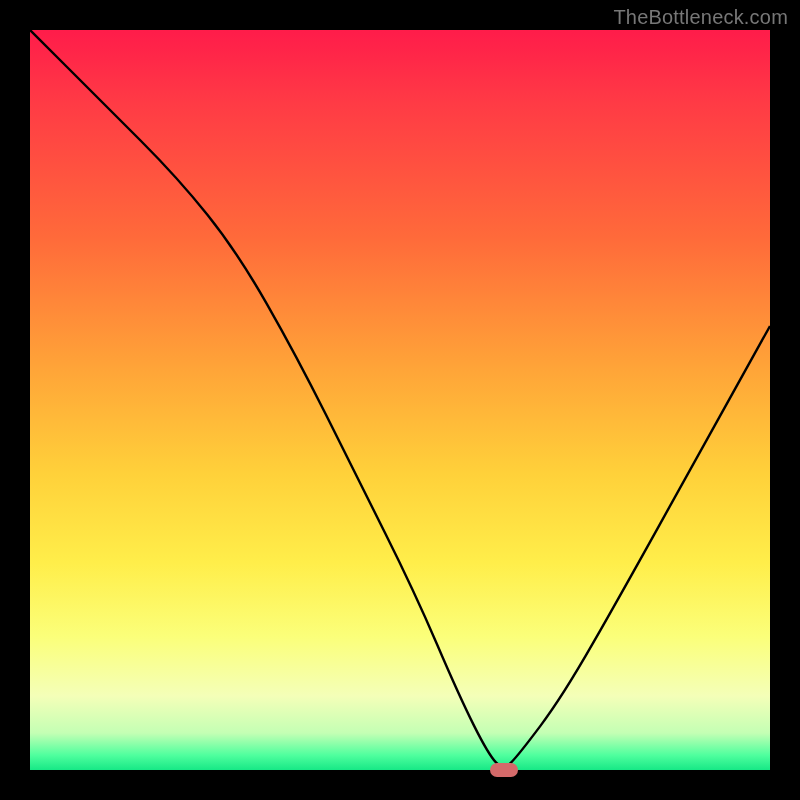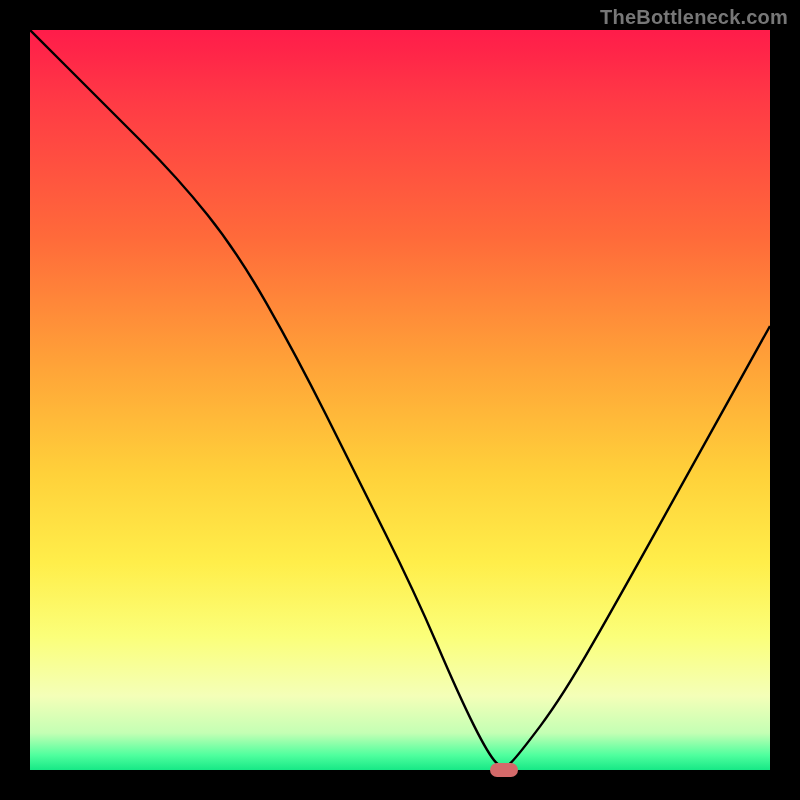--- a/index.html
+++ b/index.html
@@ -39,21 +39,21 @@
       #17e886 100%
     );
   }
   .watermark {
     position: absolute;
     top: 6px;
     right: 12px;
     color: #777;
     font-size: 20px;
     letter-spacing: 0.2px;
-    font-weight: 700;
+    font-weight: 400;
   }
   svg.curve {
     position: absolute;
     left: 0;
     top: 0;
     width: 740px;
     height: 740px;
   }
   .marker {
     position: absolute;

